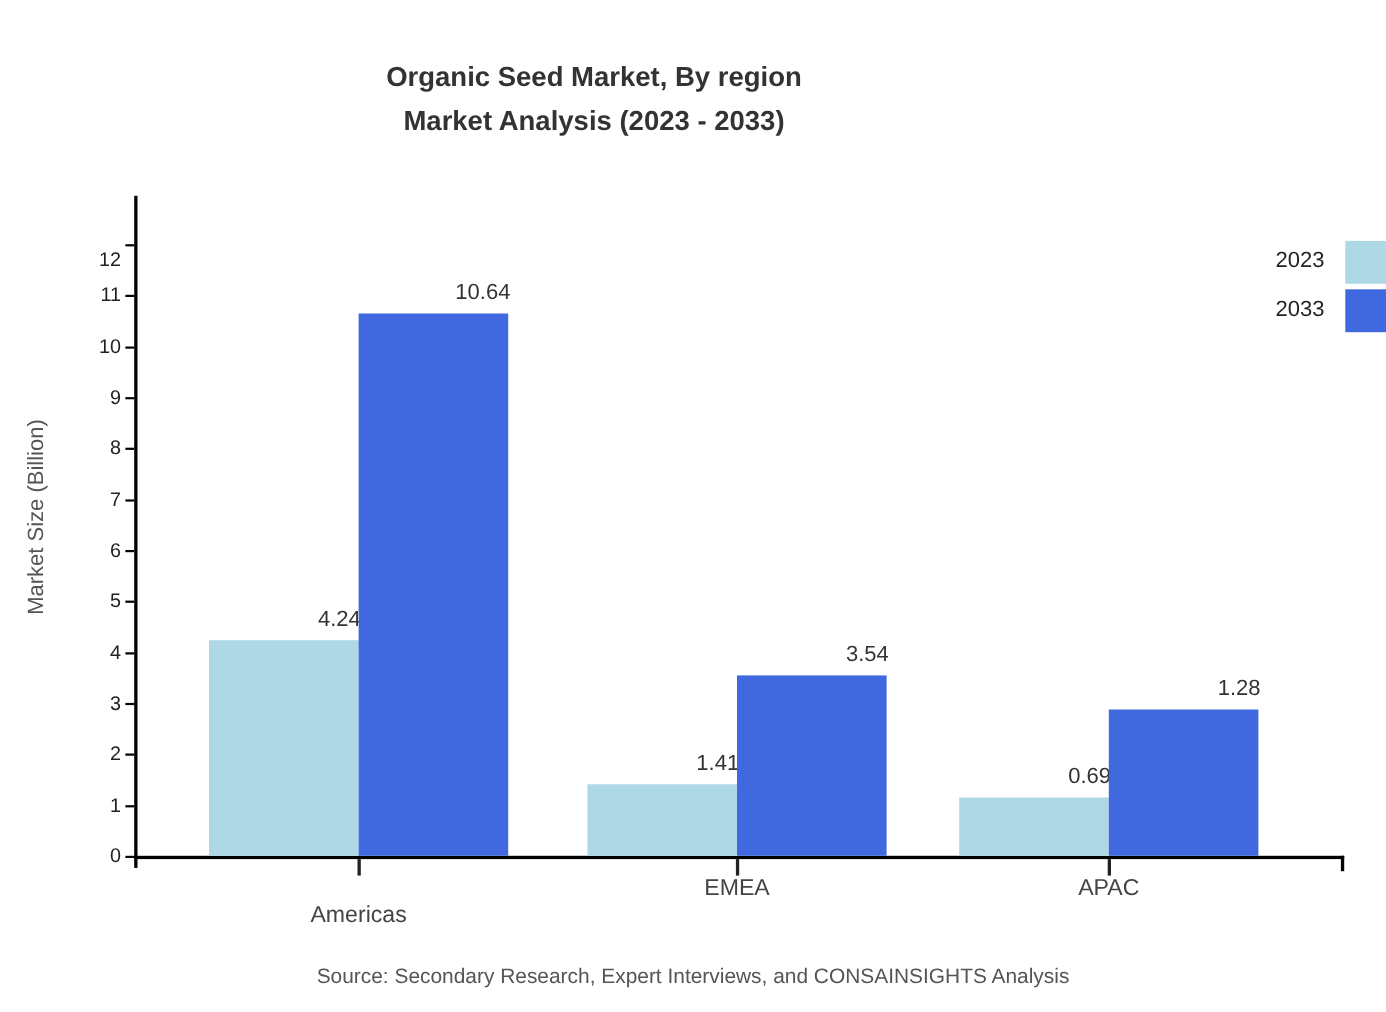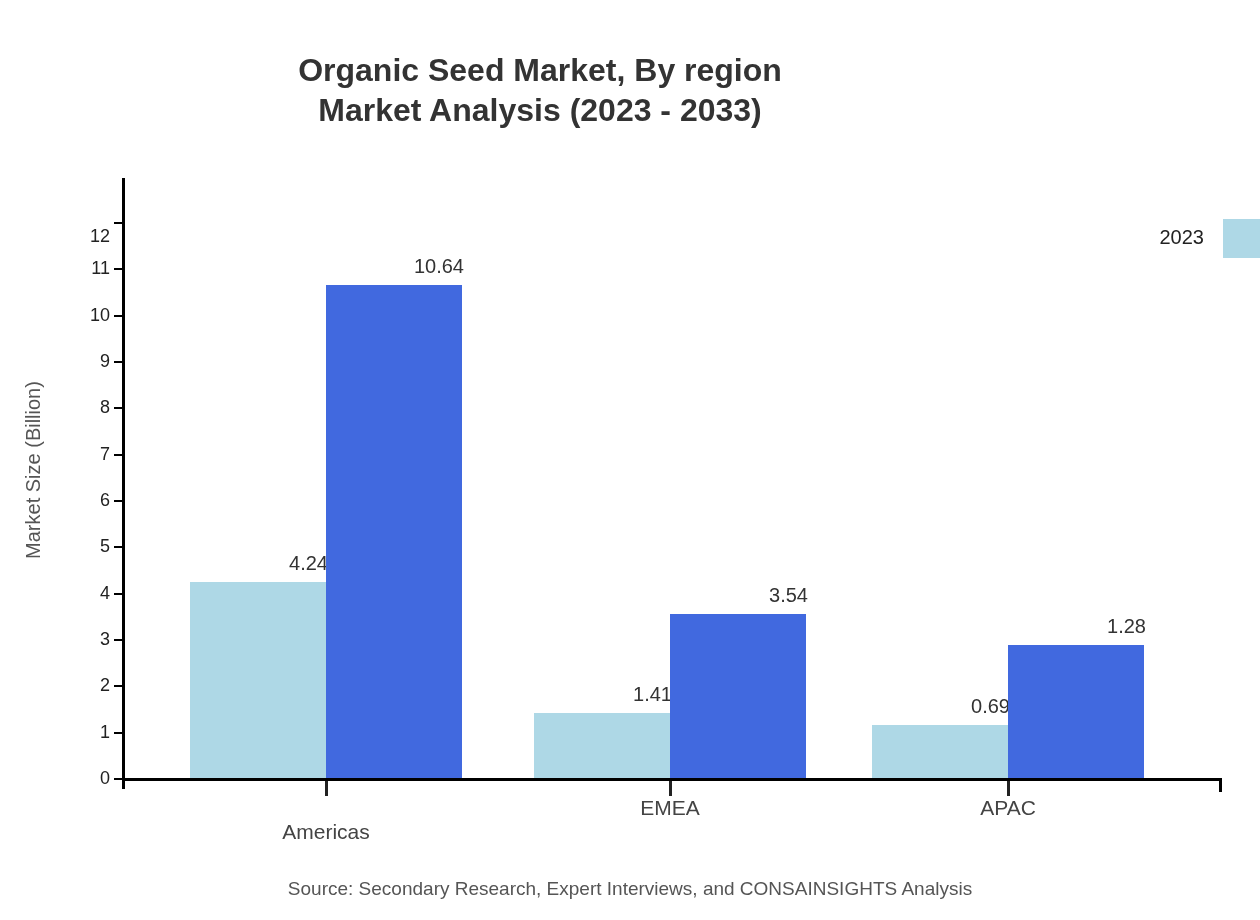--- a/index.html
+++ b/index.html
@@ -21,21 +21,21 @@
   }
 
   
   .title-block {
     position: absolute;
     left: 0;
     top: 50px;
     width: 1080px;
     text-align: center;
     color: #333333;
-    font-size: 32px;
+    font-size: 25px;
     font-weight: bold;
     line-height: 40px;
     letter-spacing: 0px;
   }
   .title-line { display: block; }
 
   
   
   #plot {
     position: absolute;
@@ -252,17 +252,21 @@
         <div class="xtick" style="left: 885px;"></div>
         <div class="xtick-label" style="left: 886px;">APAC</div>
       </div>
   </div>
 
   <div id="legend">
       <div class="legend-row" style="top: 0px;">
         <span class="legend-label">2023</span>
         <span class="legend-swatch" style="background: rgb(174, 216, 230);"></span>
       </div>
+      <div class="legend-row" style="top: 44px;">
+        <span class="legend-label">2033</span>
+        <span class="legend-swatch" style="background: rgb(65, 105, 223);"></span>
+      </div>
     </div>
 
   <div class="footer">Source: Secondary Research, Expert Interviews, and CONSAINSIGHTS Analysis</div>
 
 </div>
 
 </body></html>

